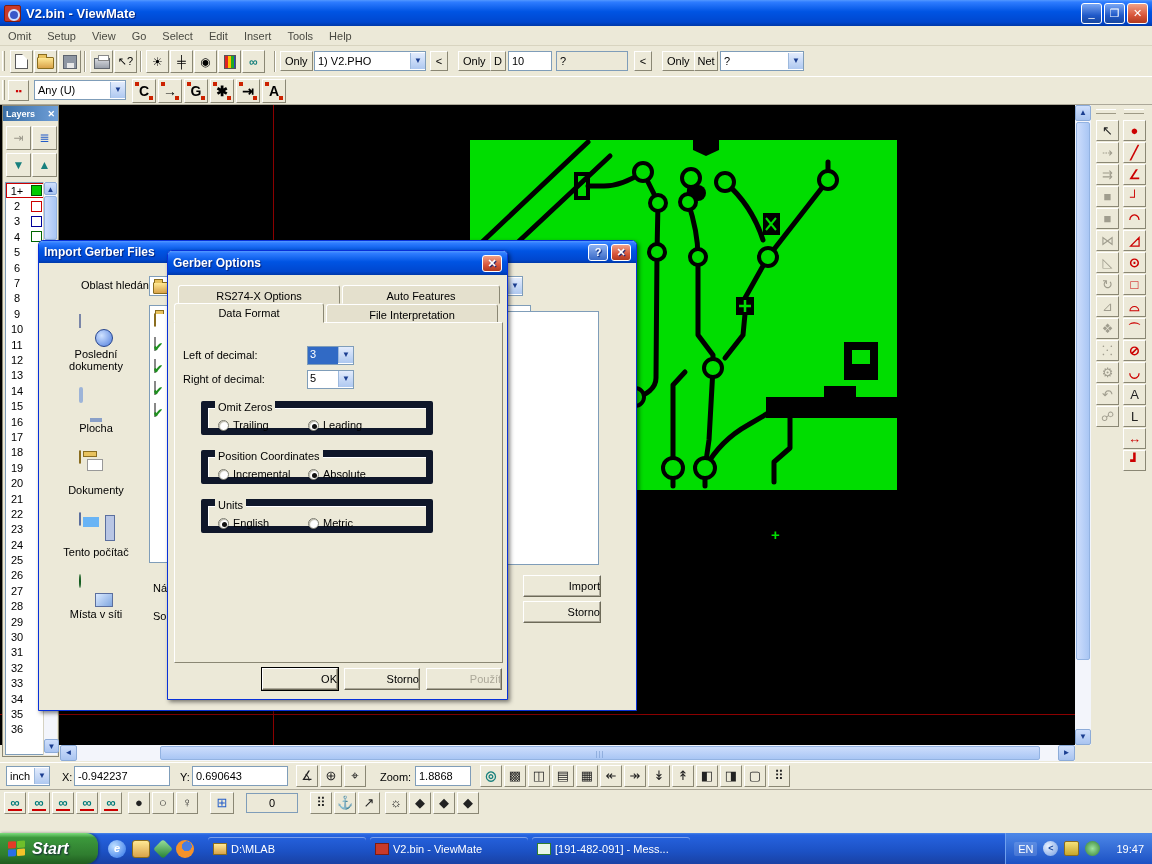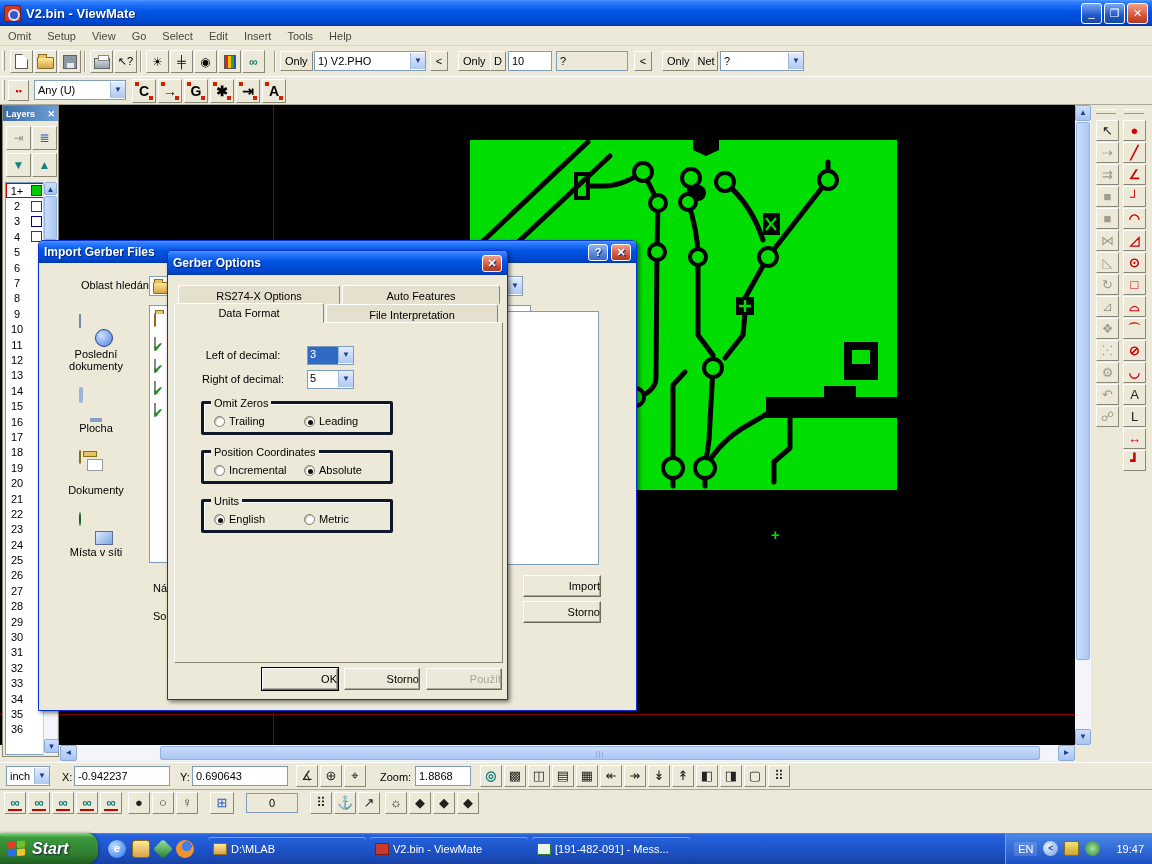--- a/index.html
+++ b/index.html
@@ -117,25 +117,25 @@
   .ic-doccheck:after{content:"✔";position:absolute;left:-2px;top:2px;color:#1f8f1f;font-size:12px;font-weight:bold;}
   .preview{position:absolute;left:468px;top:70px;width:92px;height:254px;background:#fff;border:1px solid #7f9db9;}
   .xpbtn{position:absolute;height:22px;background:#ece9d8;border:1px solid;border-color:#fff #6d6a58 #6d6a58 #fff;box-shadow:inset -1px -1px 0 #aca899;text-align:right;line-height:20px;}
   .xpbtn.default{outline:1px solid #000;outline-offset:0px;}
   .xpbtn.grayed{color:#aca899;}
 
   
   .tab{position:absolute;background:#ece9d8;border:1px solid;border-color:#fff #8a8774 transparent #fff;text-align:center;border-radius:3px 3px 0 0;}
   .tab.back{background:#e4e0cd;padding-top:1px;}
   .tabpanel{position:absolute;left:6px;top:71px;width:329px;height:341px;background:#ece9d8;border:1px solid;border-color:#fff #8a8774 #8a8774 #fff;}
-  .glabel{position:absolute;text-align:center;}
+  .glabel{position:absolute;text-align:left;}
   .gcombo{position:absolute;width:47px;height:19px;border:1px solid #7f9db9;background:#fff;display:flex;}
   .gcombo .gval{flex:1;padding:1px 2px;}
   .gcombo .gval.hl{background:#316ac5;color:#fff;}
-  .groupbox{position:absolute;left:26px;width:192px;height:34px;border:3px solid #0f172a;border-radius:2px;box-shadow:1px 1px 0 #fff inset;}
+  .groupbox{position:absolute;left:26px;width:232px;height:34px;border:7px solid #0f172a;border-radius:2px;box-shadow:1px 1px 0 #fff inset;}
   .gb-label{position:absolute;top:-7px;left:7px;background:#ece9d8;padding:0 3px;}
   .radio{display:inline-block;width:11px;height:11px;border-radius:50%;background:#fff;border:1px solid #7c7c70;box-shadow:inset 1px 1px 1px #b9b7a8;vertical-align:-2px;margin-right:4px;position:relative;}
   .radio.sel:after{content:"";position:absolute;left:3px;top:3px;width:5px;height:5px;border-radius:50%;background:#111;}
   .opt{position:absolute;top:11px;white-space:nowrap;}
 
   
   .stA{left:0;top:762px;width:1152px;height:27px;background:#ece9d8;border-top:1px solid #fff;}
   .stB{left:0;top:789px;width:1152px;height:29px;background:#ece9d8;border-top:1px solid #aca899;}
   .slabel{position:absolute;top:8px;}
   .iconrow{position:absolute;top:2px;display:flex;gap:2px;}
@@ -528,20 +528,24 @@
         </div>
         <div class="place">
           <span class="pl-icon"><span class="icon-shape desktop-icon"></span></span>
           <span class="pl-label">Plocha</span>
         </div>
         <div class="place">
           <span class="pl-icon"><span class="icon-shape documents-icon"></span></span>
           <span class="pl-label">Dokumenty</span>
         </div>
         <div class="place">
+          <span class="pl-icon"><span class="icon-shape computer-icon"></span></span>
+          <span class="pl-label">Tento počítač</span>
+        </div>
+        <div class="place">
           <span class="pl-icon"><span class="icon-shape network-icon"></span></span>
           <span class="pl-label">Místa v síti</span>
         </div>
     </div>
     <div class="filelist">
       <span class="fl-item" style="top:8px"><span class="ic-folder"></span></span>
       <span class="fl-item" style="top:32px"><span class="ic-doccheck"></span></span>
       <span class="fl-item" style="top:54px"><span class="ic-doccheck"></span></span>
       <span class="fl-item" style="top:76px"><span class="ic-doccheck"></span></span>
       <span class="fl-item" style="top:98px"><span class="ic-doccheck"></span></span>

